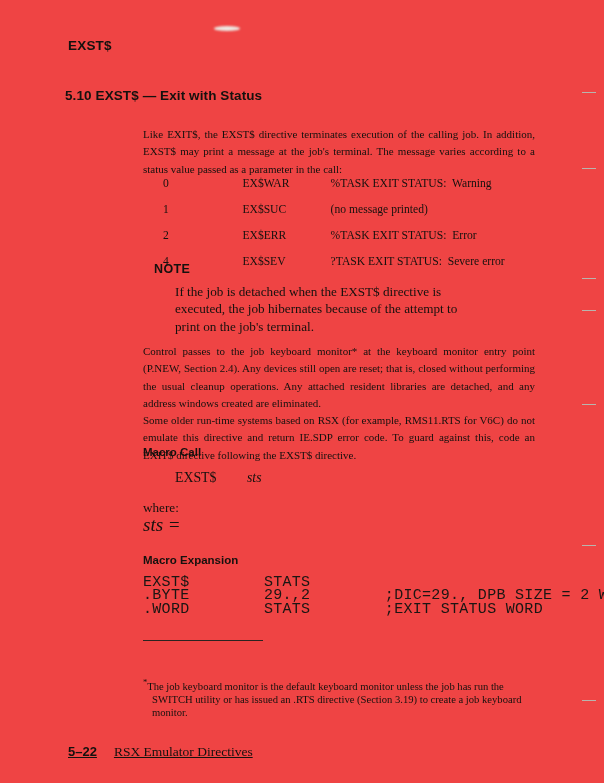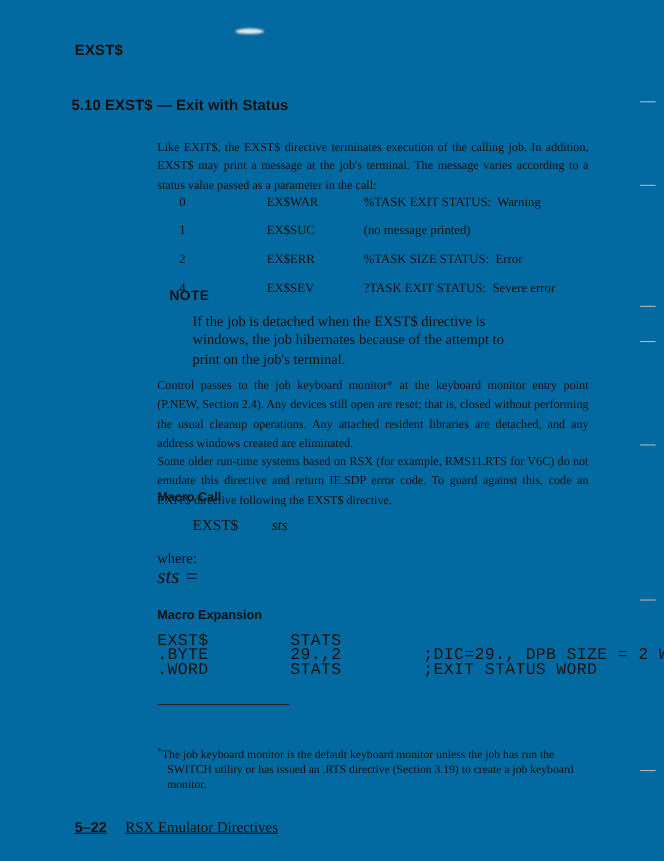--- a/index.html
+++ b/index.html
@@ -13,21 +13,21 @@
     position: relative;
     font-family: "Liberation Serif", serif;
     color: #15110e;
     overflow: hidden;
   }
   .page {
     position: absolute;
     left: 0; top: 0;
     width: 604px;
     height: 783px;
-    background: #0369a1;
+    background: #ef4444;
   }
   
   .running-head {
     position: absolute;
     left: 68px;
     top: 38px;
     font-family: "Liberation Sans", sans-serif;
     font-weight: bold;
     font-size: 13.5px;
     letter-spacing: 0.2px;
@@ -235,31 +235,31 @@
       <div class="td-msg">%TASK EXIT STATUS:  Warning</div>
     </div>
     <div class="table-row">
       <div class="td-status">1</div>
       <div class="td-symbol">EX$SUC</div>
       <div class="td-msg">(no message printed)</div>
     </div>
     <div class="table-row">
       <div class="td-status">2</div>
       <div class="td-symbol">EX$ERR</div>
-      <div class="td-msg">%TASK SIZE STATUS:  Error</div>
+      <div class="td-msg">%TASK EXIT STATUS:  Error</div>
     </div>
     <div class="table-row">
       <div class="td-status">4</div>
       <div class="td-symbol">EX$SEV</div>
       <div class="td-msg">?TASK EXIT STATUS:  Severe error</div>
     </div>
   </div>
 
   <div class="note-title">NOTE</div>
-  <div class="note-body">If the job is detached when the EXST$ directive is windows, the job hibernates because of the attempt to print on the job's terminal.</div>
+  <div class="note-body">If the job is detached when the EXST$ directive is executed, the job hibernates because of the attempt to print on the job's terminal.</div>
 
   <div class="body-indent p-control">Control passes to the job keyboard monitor* at the keyboard monitor entry point (P.NEW, Section 2.4). Any devices still open are reset; that is, closed without performing the usual cleanup operations. Any attached resident libraries are detached, and any address windows created are eliminated.</div>
 
   <div class="body-indent p-older">Some older run-time systems based on RSX (for example, RMS11.RTS for V6C) do not emulate this directive and return IE.SDP error code. To guard against this, code an EXIT$ directive following the EXST$ directive.</div>
 
   <div class="sub-heading sh-macrocall">Macro Call</div>
 
   <div class="macro-call">
     <span class="mc-name">EXST$</span><span class="mc-arg">sts</span>
   </div>

